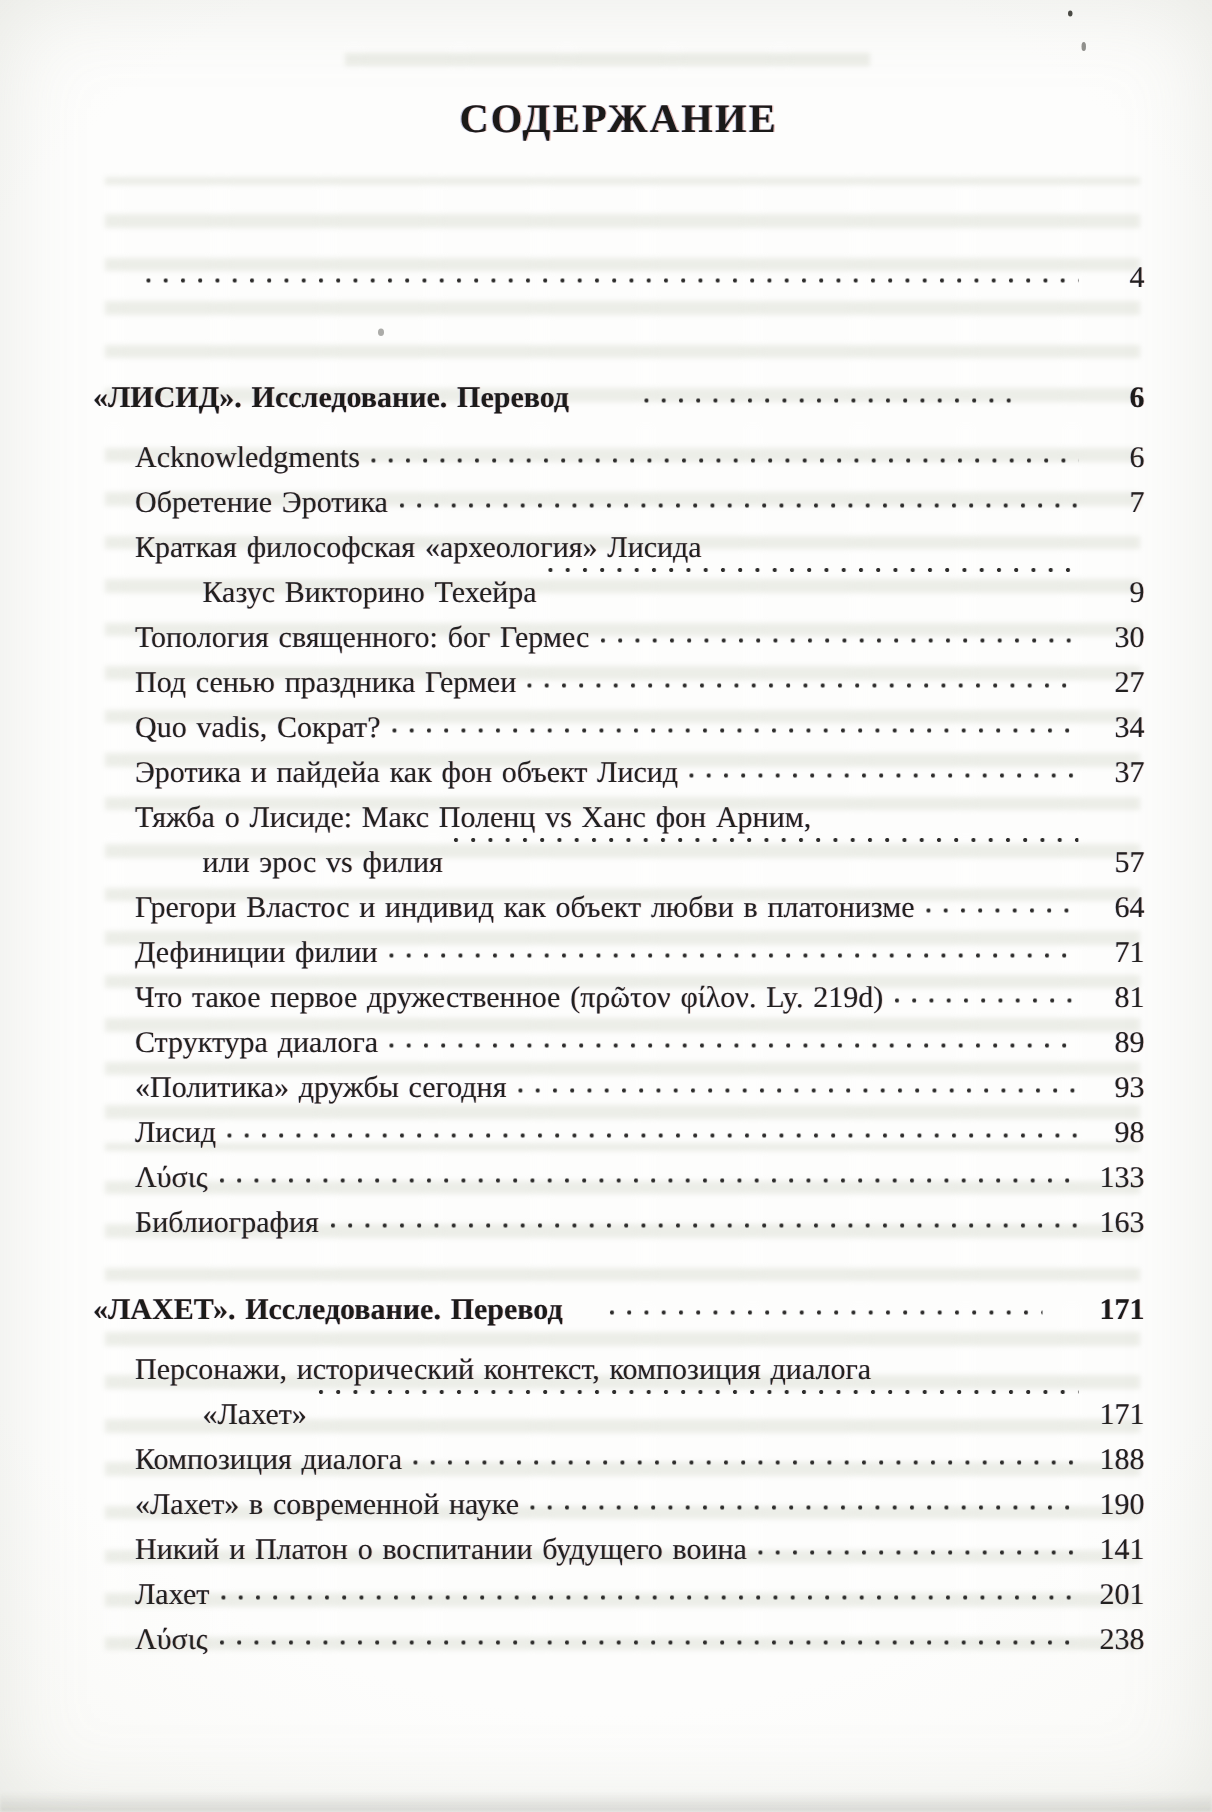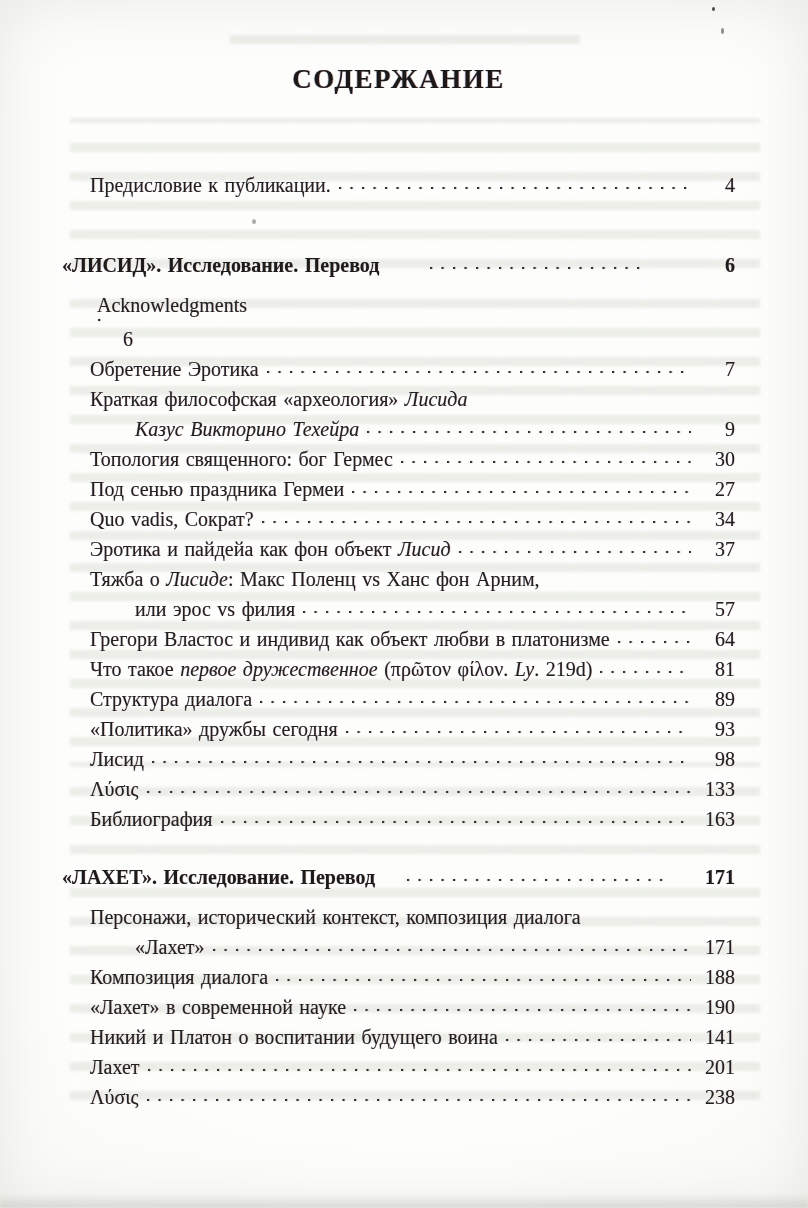--- a/index.html
+++ b/index.html
@@ -33,21 +33,21 @@
     background-image:
       repeating-linear-gradient(0deg, rgba(140,150,118,0.30) 0px, rgba(140,150,118,0.30) 9px, transparent 9px, transparent 29px),
       repeating-linear-gradient(90deg, rgba(255,255,255,0.55) 0px, rgba(255,255,255,0.55) 12px, transparent 12px, transparent 71px);
     filter: blur(1.6px);
     opacity: 0.5;
     z-index: 1;
     pointer-events: none;
   }
   .speck { position: absolute; background: #4a4a44; border-radius: 50%; z-index: 6; }
 
-  .content { position: relative; z-index: 3; padding: 0 73px 0 62px; margin-top: 20px; }
+  .content { position: relative; z-index: 3; padding: 0 45px 0 62px; margin-top: 20px; }
 
   .toc-title {
     margin: 62px 0 0 0;
     text-align: center;
     font-size: 27px;
     line-height: 34px;
     font-weight: bold;
     letter-spacing: 1.5px;
     color: #1b1a19;
     text-shadow: 0.7px 0 0 rgba(175,45,35,0.30), -0.7px 0 0 rgba(40,60,165,0.28);
@@ -56,23 +56,23 @@
   #toc-root { font-size: 20px; }
   .row {
     display: flex;
     align-items: baseline;
     line-height: 30px;
     word-spacing: 1.5px;
     text-shadow: 0.5px 0 0 rgba(175,45,35,0.22), -0.5px 0 0 rgba(40,60,165,0.20);
   }
   .row .label { white-space: nowrap; }
   .row.entry { padding-left: 28px; }
-  .row.cont  { padding-left: 73px; }
+  .row.cont  { padding-left: 73px; align-items: flex-end; }
   .row.section { font-weight: bold; color: #1c1b1a; }
-  .it { font-style: italic; }
+  .it { }
 
   .leader {
     flex: 1 1 auto;
     align-self: baseline;
     height: 4px;
     margin: 0 8px 0 7px;
     transform: translateY(-2px);
     background-image: radial-gradient(circle at 2px 2px, #2e2d2c 1.15px, rgba(0,0,0,0) 1.6px);
     background-size: 11.5px 4px;
     background-repeat: repeat-x;
@@ -83,21 +83,21 @@
     flex: 0 0 auto;
     min-width: 36px;
     text-align: right;
     white-space: nowrap;
   }
 
   
   .row.front { margin-top: 74px; }
   .row.section.sec-0 { margin-top: 50px; gap: 43px; }
   .row.section.sec-1 { margin-top: 28px; gap: 24px; }
-  .row.first-after-heading { margin-top: 10px; flex-direction: column; }
+  .row.first-after-heading { margin-top: 10px; }
 </style>
 </head>
 <body>
 
 <div class="scan-page">
 
   <div class="ghost" style="left:230px; top:28px;  width:350px; height:16px;"></div>
   <div class="ghost" style="left:70px;  top:118px; width:690px; height:150px;"></div>
   <div class="ghost" style="left:70px;  top:282px; width:690px; height:258px;"></div>
   <div class="ghost" style="left:70px;  top:556px; width:690px; height:190px;"></div>
@@ -106,21 +106,20 @@
 
   <div class="speck" style="left:712px; top:7px;  width:3px; height:4px;"></div>
   <div class="speck" style="left:721px; top:28px; width:3px; height:6px; opacity:.6;"></div>
   <div class="speck" style="left:252px; top:219px; width:4px; height:5px; opacity:.45;"></div>
   <div class="bottom-band"></div>
 
   <div class="content">
     <h1 class="toc-title">СОДЕРЖАНИЕ</h1>
     <div id="toc-root">
         <div class="row entry front">
-          <span class="label"><span>Предисловие к публикации. </span></span>
           <span class="leader"></span>
           <span class="pagenum">4</span>
         </div>
         <div class="row section sec-0">
           <span class="label"><span>«ЛИСИД». Исследование. Перевод</span></span>
           <span class="leader"></span>
           <span class="pagenum">6</span>
         </div>
         <div class="row entry first-after-heading">
           <span class="label"><span>Acknowledgments</span></span>
@@ -167,20 +166,25 @@
           <span class="label"><span>или эрос vs филия</span></span>
           <span class="leader"></span>
           <span class="pagenum">57</span>
         </div>
         <div class="row entry">
           <span class="label"><span>Грегори Властос и индивид как объект любви в платонизме</span></span>
           <span class="leader"></span>
           <span class="pagenum">64</span>
         </div>
         <div class="row entry">
+          <span class="label"><span>Дефиниции филии</span></span>
+          <span class="leader"></span>
+          <span class="pagenum">71</span>
+        </div>
+        <div class="row entry">
           <span class="label"><span>Что такое </span><span class="it">первое дружественное</span><span> (πρῶτον φίλον. </span><span class="it">Ly</span><span>. 219d)</span></span>
           <span class="leader"></span>
           <span class="pagenum">81</span>
         </div>
         <div class="row entry">
           <span class="label"><span>Структура диалога</span></span>
           <span class="leader"></span>
           <span class="pagenum">89</span>
         </div>
         <div class="row entry">

